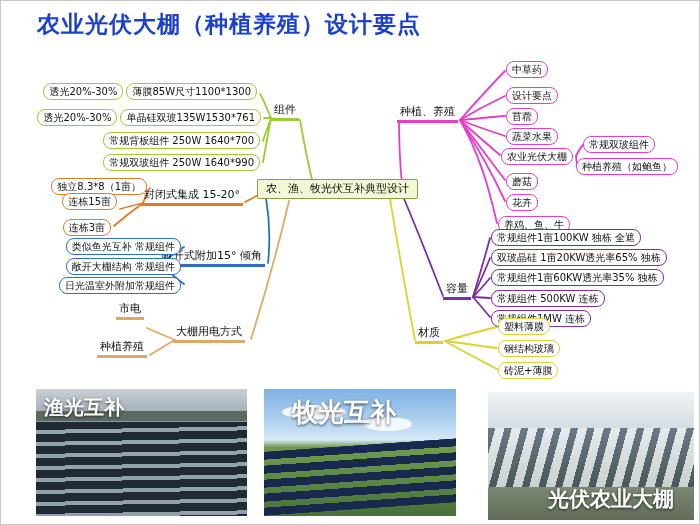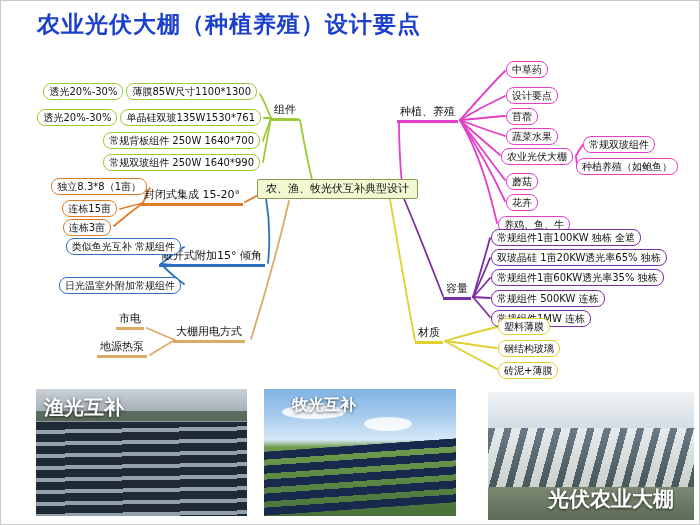--- a/index.html
+++ b/index.html
@@ -27,21 +27,21 @@
   .photo-label{position:absolute;color:#fff;font-weight:bold;text-shadow:0 1px 3px rgba(0,0,0,.7);white-space:nowrap}
   .photo1{left:35px;top:388px;width:211px;height:127px;background:linear-gradient(180deg,#c9d0d6 0%,#aab4bc 16%,#8b99a2 24%,#76848f 60%,#65717c 100%)}
   .p1-trees{position:absolute;left:0;right:0;top:17%;height:8%;background:#5c6b5f}
   .p1-panels{position:absolute;left:0;right:0;top:26%;bottom:0;background:repeating-linear-gradient(179deg,#1f2a36 0px 8px,rgba(150,165,175,.9) 8px 12px)}
   .photo2{left:263px;top:388px;width:192px;height:127px;background:linear-gradient(180deg,#7fb2e3 0%,#a9cdee 22%,#d7e8f6 40%,#6f9c4e 46%,#47703a 100%)}
   .p2-cloud{position:absolute;width:64px;height:14px;border-radius:50%;background:rgba(255,255,255,.85)}
   .p2-panels{position:absolute;left:0;right:0;top:44%;height:50%;background:repeating-linear-gradient(180deg,#17294d 0 8px,transparent 8px 14px);transform:skewY(-4deg)}
   .photo3{left:487px;top:391px;width:206px;height:128px;background:linear-gradient(180deg,#eef2f5 0%,#d5dde3 28%,#c2cbc6 38%,#98a694 58%,#77856f 78%,#5f6d58 100%)}
   .p3-roofs{position:absolute;left:0;right:0;top:28%;height:46%;background:repeating-linear-gradient(105deg,rgba(35,55,75,.6) 0 7px,rgba(235,240,244,.7) 7px 16px)}
   .lbl-tl{left:8px;top:5px;font-size:20px}
-  .lbl-tl2{left:28px;top:6px;font-size:16px}
+  .lbl-tl2{left:28px;top:6px;font-size:26px}
   .lbl-br{right:20px;bottom:7px;font-size:21px}
 </style>
 </head>
 <body>
 
 <div class="slide">
 
   <div class="title">农业光伏大棚（种植养殖）设计要点</div>
 
   <svg class="connectors" width="700" height="525" viewBox="0 0 700 525">
@@ -107,30 +107,31 @@
   </div>
   <div class="row" style="right:438px;top:108px">
     <span class="b c-g">透光20%-30%</span>
     <span class="b c-g">单晶硅双玻135W1530*761</span>
   </div>
   <div class="b c-g" style="right:439px;top:131px">常规背板组件 250W 1640*700</div>
   <div class="b c-g" style="right:439px;top:153px">常规双玻组件 250W 1640*990</div>
 
   <div class="fork u-o" style="left:140px;top:187px">封闭式集成 15-20°</div>
   <div class="b c-o" style="right:552px;top:177px">独立8.3*8（1亩）</div>
-  <div class="b c-o" style="right:582px;top:199px">连栋15亩</div>
+  <div class="b c-o" style="right:582px;top:192px">连栋15亩</div>
   <div class="b c-o" style="right:588px;top:218px">连栋3亩</div>
 
   <div class="fork u-b" style="left:158px;top:248px">敞开式附加15° 倾角</div>
   <div class="b c-b" style="right:518px;top:237px">类似鱼光互补 常规组件</div>
+  <div class="b c-b" style="right:518px;top:257px">敞开大棚结构 常规组件</div>
   <div class="b c-b" style="right:518px;top:276px">日光温室外附加常规组件</div>
 
   <div class="fork u-t" style="left:172px;top:324px">大棚用电方式</div>
-  <div class="fork u-t" style="right:555px;top:311px">市电</div>
-  <div class="fork u-t" style="right:552px;top:339px">地源热泵</div>
+  <div class="fork u-t" style="right:555px;top:301px">市电</div>
+  <div class="fork u-t" style="right:552px;top:339px">种植养殖</div>
 
   <div class="fork u-p" style="left:396px;top:104px">种植、养殖</div>
   <div class="b c-p" style="left:505px;top:60px">中草药</div>
   <div class="b c-p" style="left:505px;top:86px">设计要点</div>
   <div class="b c-p" style="left:505px;top:107px">苜蓿</div>
   <div class="b c-p" style="left:505px;top:127px">蔬菜水果</div>
   <div class="b c-p" style="left:500px;top:147px">农业光伏大棚</div>
   <div class="b c-p" style="left:582px;top:135px">常规双玻组件</div>
   <div class="b c-p" style="left:575px;top:157px">种植养殖（如鲍鱼）</div>
   <div class="b c-p" style="left:505px;top:172px">蘑菇</div>

